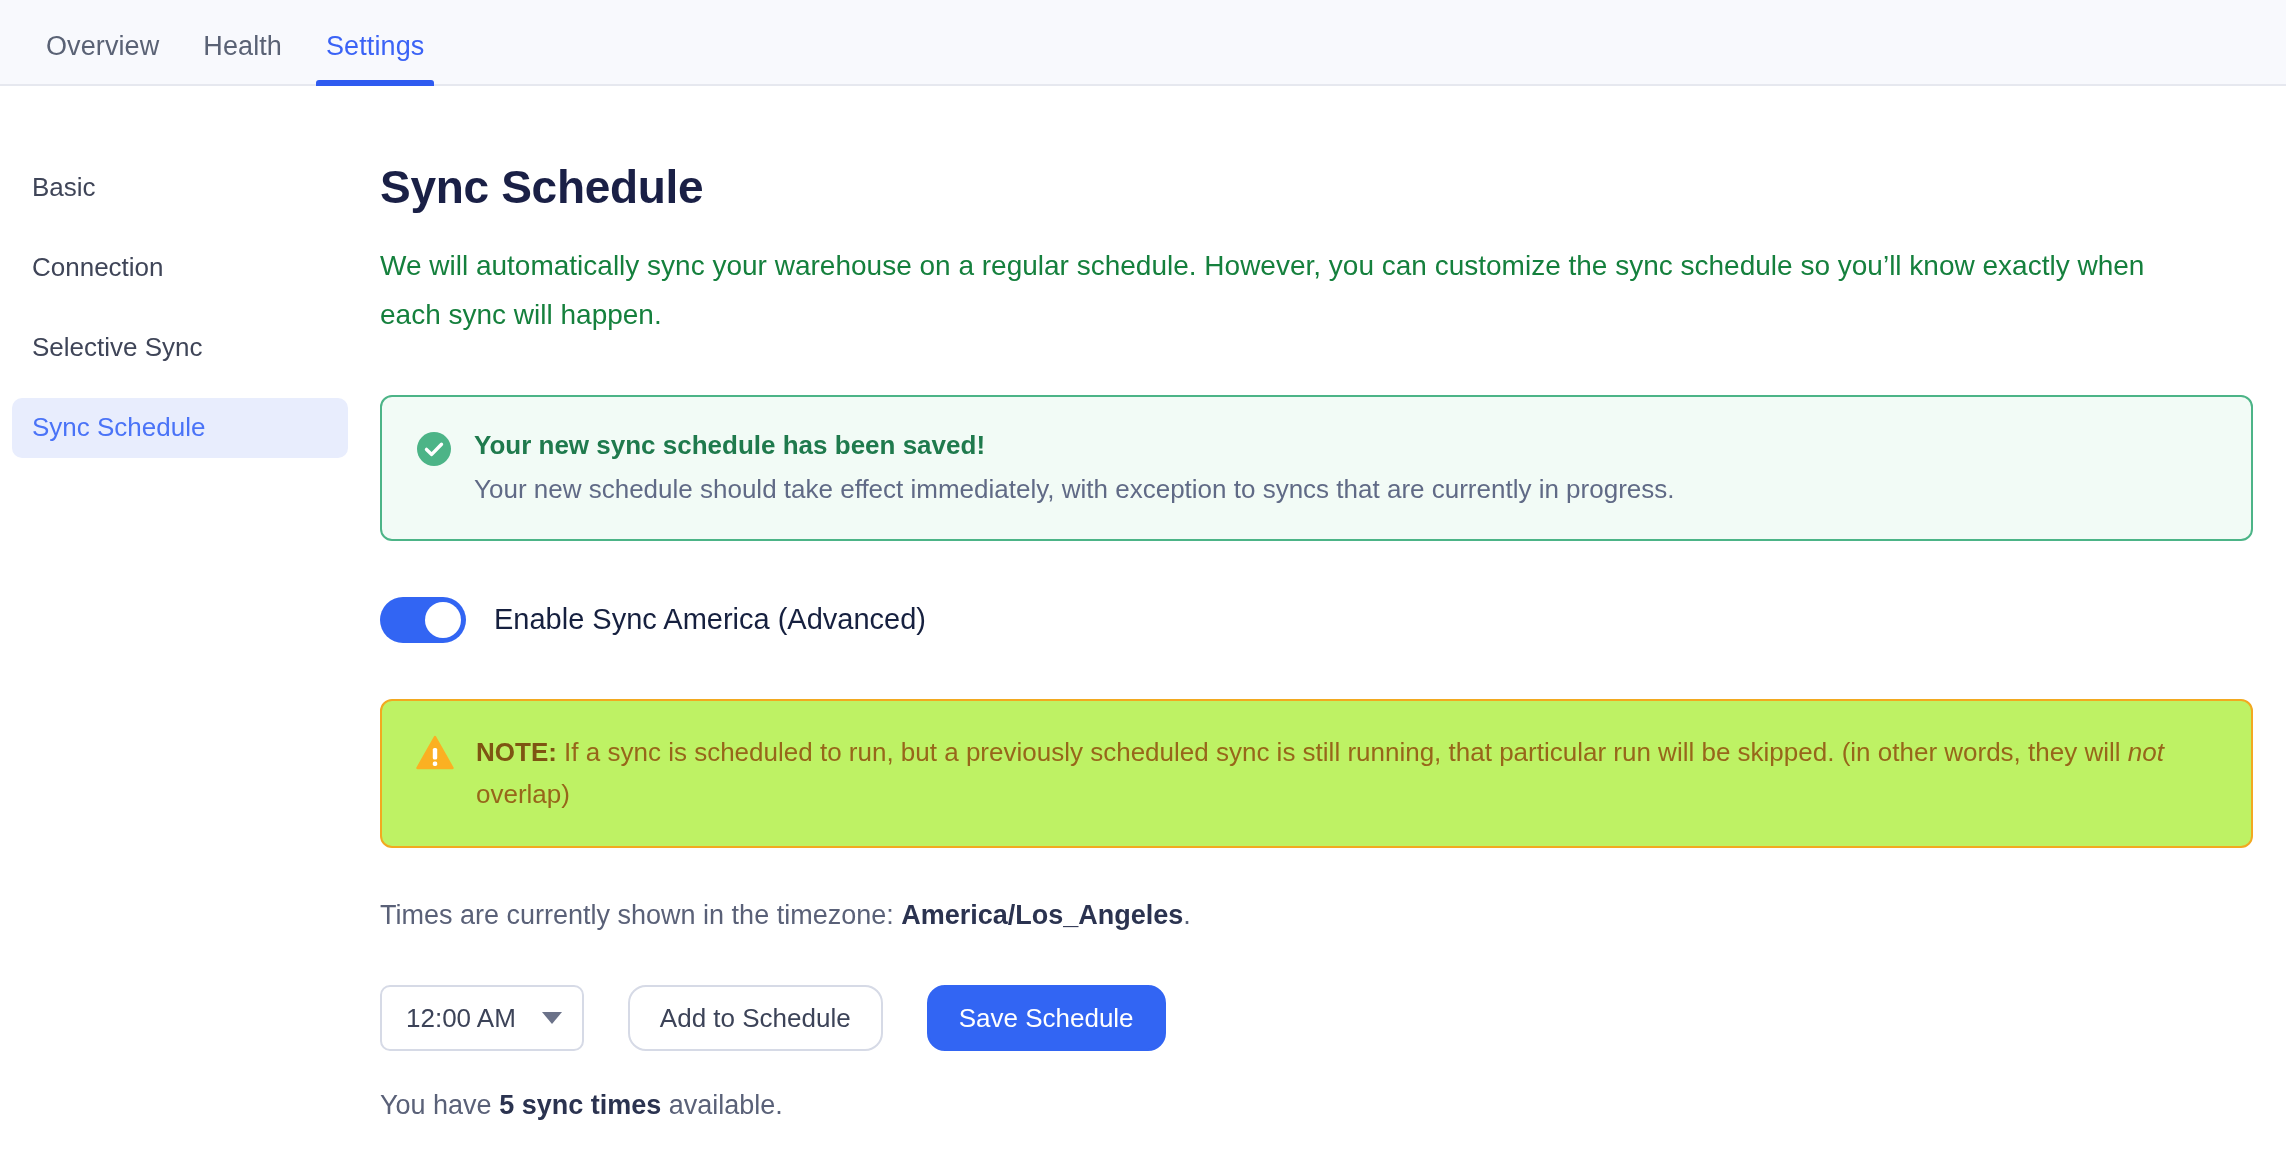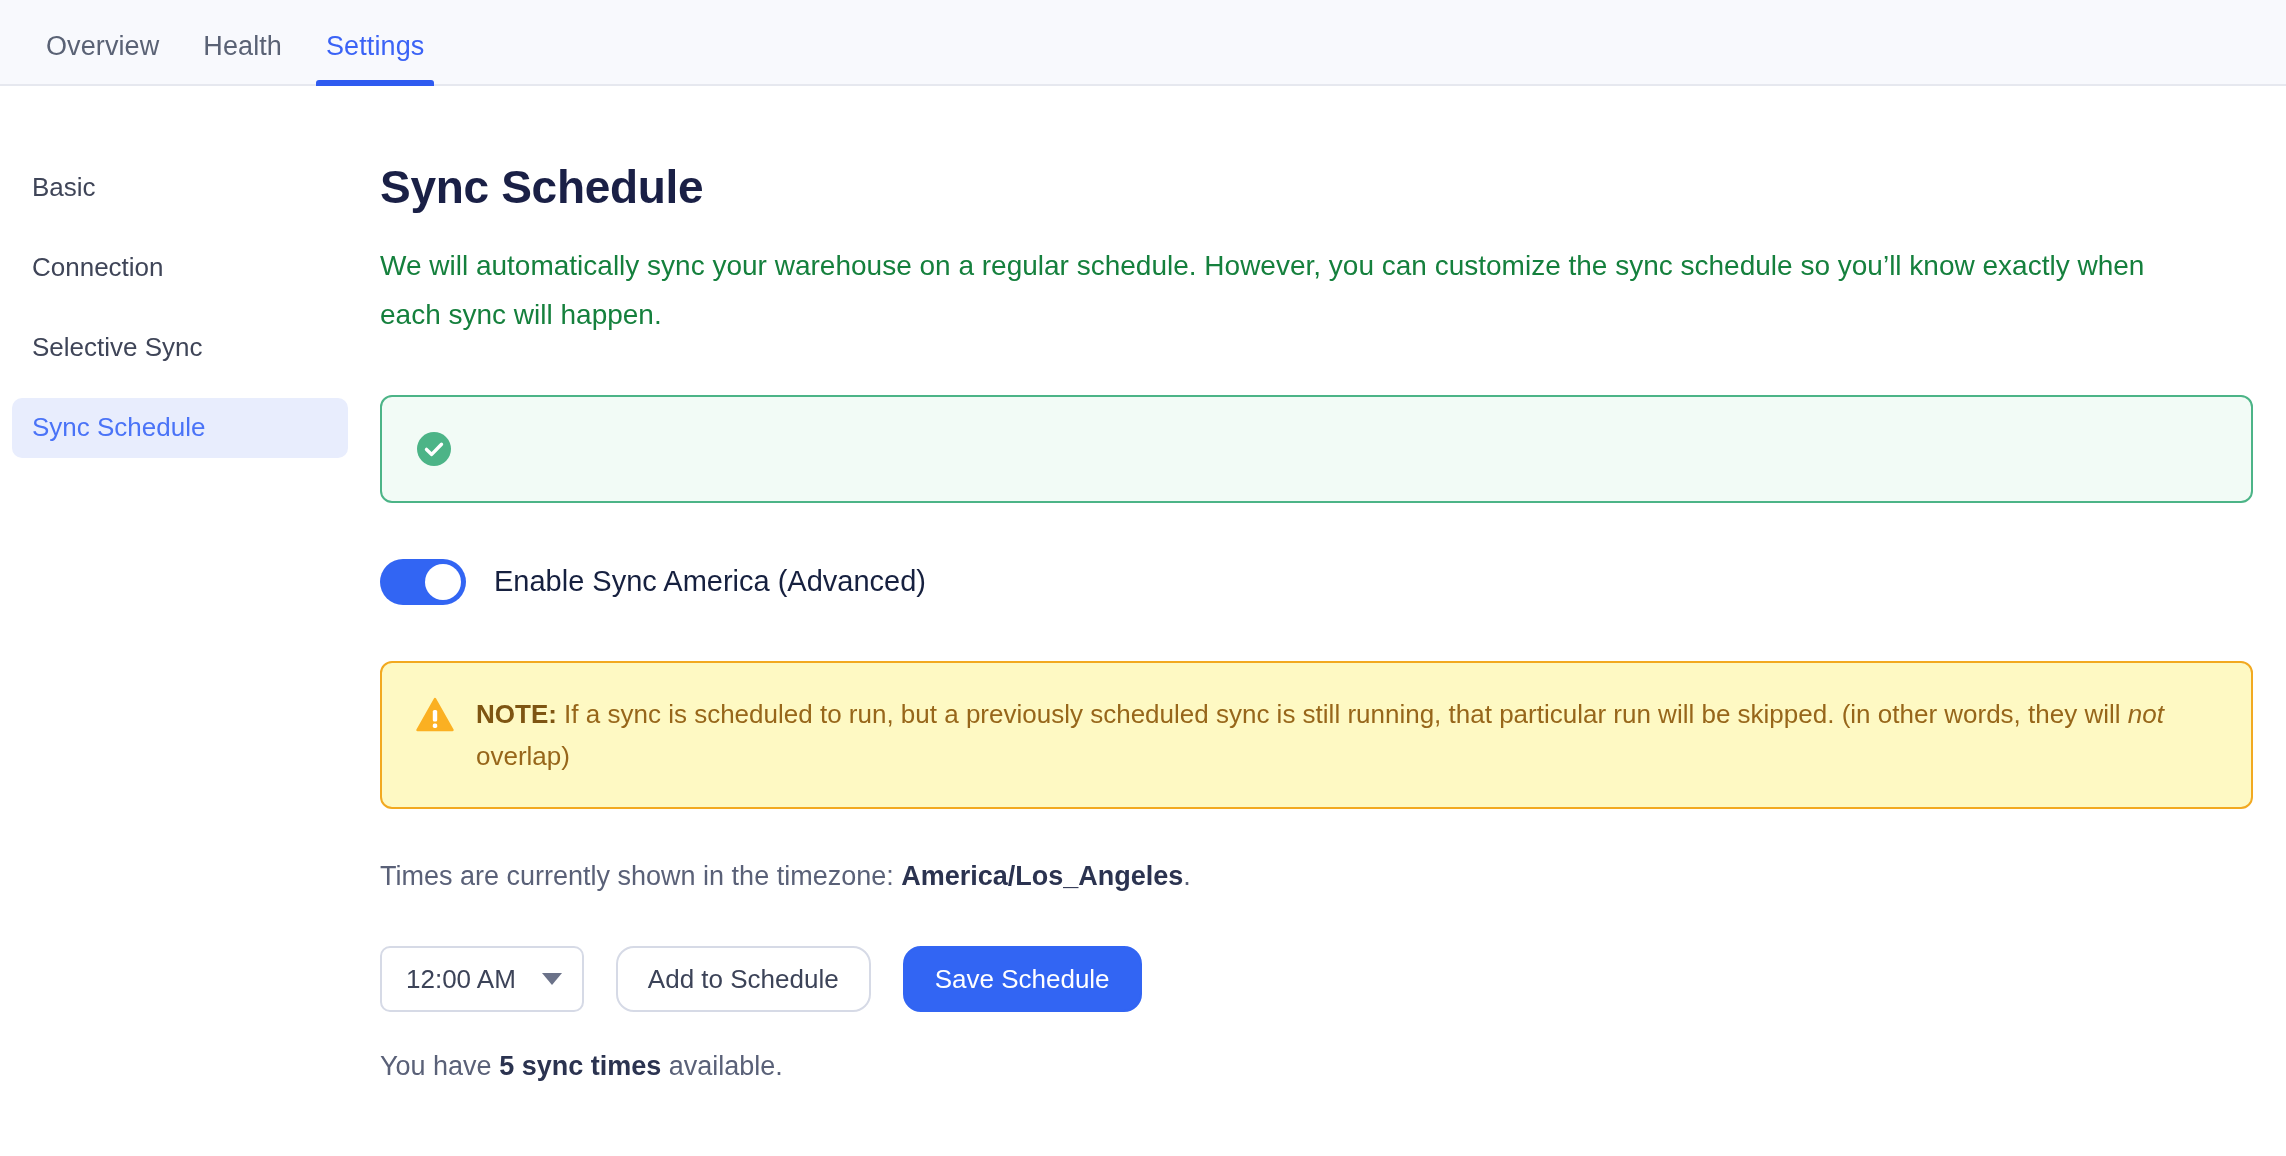--- a/index.html
+++ b/index.html
@@ -94,21 +94,21 @@
     border-radius: 12px;
     display: flex;
     align-items: flex-start;
     padding: 30px 34px;
   }
   .alert-success {
     background: #f2fbf6;
     border: 2px solid #4cb487;
   }
   .alert-warning {
-    background: #fef9c3;
+    background: #bef264;
     border: 2px solid #f2a920;
   }
   .alert-icon { flex: none; margin-top: 4px; margin-right: 22px; }
   .alert-body { flex: 1; }
   .alert-title {
     font-size: 26px;
     font-weight: bold;
     color: #1f7a4d;
     line-height: 1.45;
     margin-bottom: 6px;
@@ -161,21 +161,21 @@
     font-size: 27px;
     color: #5a6178;
     line-height: 1.3;
   }
   .tz-line b { color: #2b3350; font-weight: bold; }
 
   
   .controls {
     display: flex;
     align-items: center;
-    gap: 32px;
+    gap: 44px;
     margin-top: 52px;
   }
   .select-box {
     height: 66px;
     min-width: 190px;
     border: 2px solid #d6dae6;
     border-radius: 10px;
     background: #ffffff;
     display: flex;
     align-items: center;
@@ -262,20 +262,24 @@
 
     <p class="page-desc">We will automatically sync your warehouse on a regular schedule. However, you can customize the sync schedule so you’ll know exactly when each sync will happen.</p>
 
     <div class="alert alert-success">
       <span class="alert-icon">
         <svg width="36" height="36" viewBox="0 0 36 36">
           <circle cx="18" cy="18" r="17" fill="#4cb487"></circle>
           <path d="M10.5 18.4 L15.7 23.4 L25.5 13.2" fill="none" stroke="#ffffff" stroke-width="3.4" stroke-linecap="round" stroke-linejoin="round"></path>
         </svg>
       </span>
+      <div class="alert-body">
+        <div class="alert-title">Your new sync schedule has been saved!</div>
+        <div class="alert-sub">Your new schedule should take effect immediately, with exception to syncs that are currently in progress.</div>
+      </div>
     </div>
 
     <div class="toggle-row">
       <div class="toggle">
         <div class="knob"></div>
       </div>
       <div class="toggle-label">Enable Sync America (Advanced)</div>
     </div>
 
     <div class="alert alert-warning">

